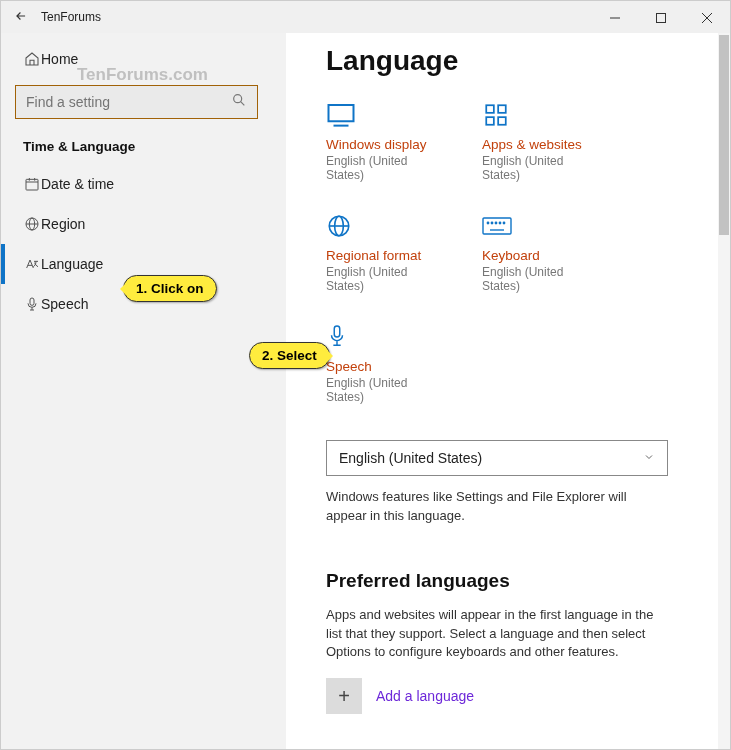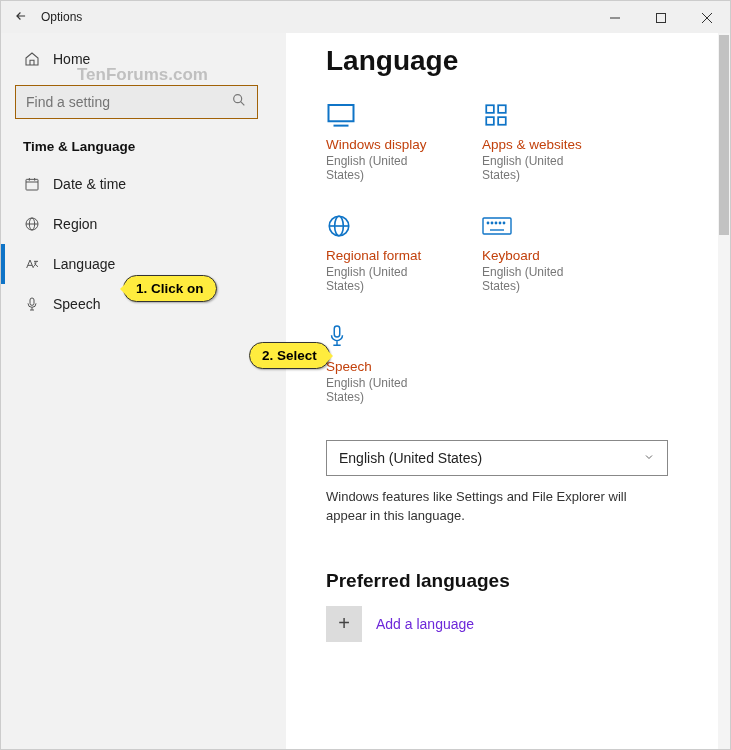--- a/index.html
+++ b/index.html
@@ -5,21 +5,21 @@
   * { box-sizing: border-box; margin: 0; padding: 0; font-family: "Segoe UI", "Segoe UI Variable", Arial, sans-serif; }
   body { width: 731px; height: 750px; background: #f0f0f0; position: relative; overflow: hidden; border: 1px solid #ccc; }
   .titlebar { height: 32px; display: flex; align-items: center; }
   .titlebar .back { width: 40px; text-align: center; font-size: 14px; color: #333; cursor: pointer; }
   .titlebar .title { font-size: 12px; color: #222; }
   .titlebar .spacer { flex: 1; }
   .titlebar .ctl { width: 46px; text-align: center; font-size: 13px; color: #333; line-height: 32px; }
   .titlebar .ctl svg { vertical-align: middle; }
   .app-body { display: flex; height: calc(100% - 32px); }
   .sidebar { width: 285px; background: #f2f2f2; padding-top: 6px; }
-  .home-row, .nav-item { display: flex; align-items: center; height: 40px; padding: 0 22px; gap: 12px; cursor: pointer; font-size: 14px; color: #222; }
+  .home-row, .nav-item { display: flex; align-items: center; height: 40px; padding: 0 22px; gap: 0; cursor: pointer; font-size: 14px; color: #222; }
   .searchbox { margin: 6px 28px 14px 14px; height: 34px; border: 1px solid #a16207; background: #eaeaea; display: flex; align-items: center; padding: 0 10px; }
   .searchbox input { flex: 1; background: transparent; border: none; outline: none; font-size: 14px; color: #666; }
   .sidebar-heading { font-size: 13.5px; font-weight: 600; padding: 6px 22px 10px 22px; color: #111; }
   .nav-item.active { border-left: 4px solid #0f74c7; padding-left: 18px; }
   .nav-item .icon, .home-row .icon { width: 18px; min-width: 18px; display:flex; align-items:center; justify-content:center; color:#555; }
   .content-wrap { flex: 1; display: flex; background: #fff; }
   .content { flex: 1; padding: 6px 32px 20px 40px; overflow: hidden; }
   .scrollbar { width: 12px; background: #f4f4f4; position: relative; }
   .scrollbar .thumb { position: absolute; right: 1px; width: 10px; top: 2px; height: 200px; background: #c2c2c2; border-radius: 0; }
   h1.page-title { font-size: 28px; font-weight: 600; margin: 6px 0 24px 0; color: #111; }
@@ -46,21 +46,21 @@
 </style>
 </head>
 <body>
 
 <div class="titlebar">
   <div class="back">
     <svg width="14" height="14" viewBox="0 0 24 24" fill="none" stroke="#333" stroke-width="2">
         <path d="M19 12H5M11 18l-6-6 6-6"></path>
       </svg>
   </div>
-  <div class="title">Options</div>
+  <div class="title">TenForums</div>
   <div class="spacer"></div>
   <div class="ctl"><svg width="10" height="10">
         <line x1="0" y1="5" x2="10" y2="5" stroke="#333" stroke-width="1"></line>
       </svg></div>
   <div class="ctl"><svg width="10" height="10">
         <rect x="0.5" y="0.5" width="9" height="9" fill="none" stroke="#333" stroke-width="1"></rect>
       </svg></div>
   <div class="ctl"><svg width="10" height="10">
         <line x1="0" y1="0" x2="10" y2="10" stroke="#333" stroke-width="1"></line>
         <line x1="10" y1="0" x2="0" y2="10" stroke="#333" stroke-width="1"></line>
@@ -198,20 +198,21 @@
 
       <div class="dropdown">
         <span class="val">English (United States)</span>
         <span><svg width="12" height="12" viewBox="0 0 24 24" fill="none" stroke="#555" stroke-width="1.8">
               <polyline points="6 9 12 15 18 9"></polyline>
             </svg></span>
       </div>
       <p class="desc">Windows features like Settings and File Explorer will appear in this language.</p>
 
       <h2 class="section">Preferred languages</h2>
+      <p class="desc" style="margin-bottom:16px;">Apps and websites will appear in the first language in the list that they support. Select a language and then select Options to configure keyboards and other features.</p>
 
       <div class="addlang">
         <div class="plusbox">+</div>
         <div class="lbl">Add a language</div>
       </div>
 
       <div class="langrow">
         <div class="licon">
           
         </div>

